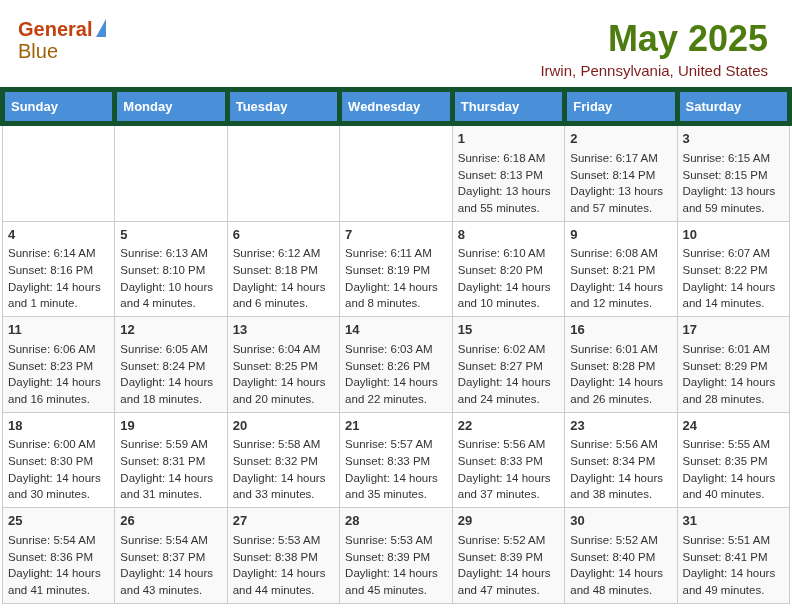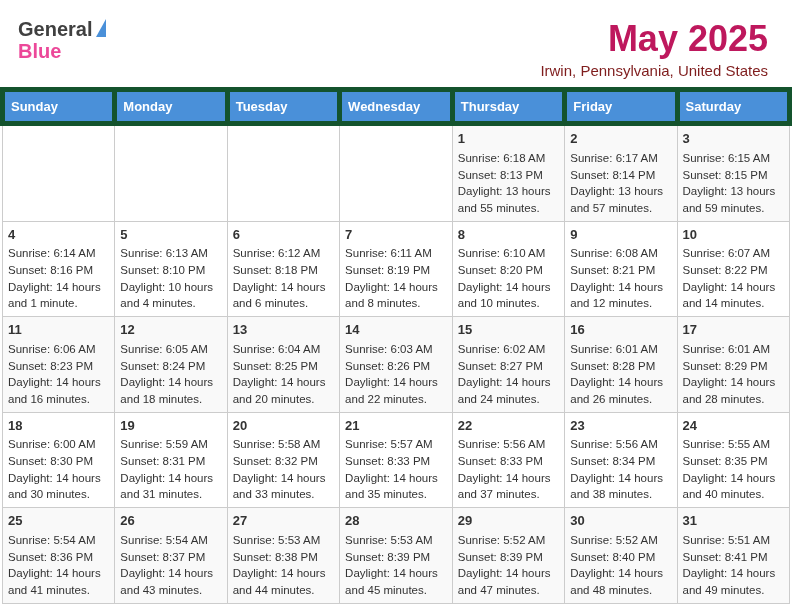--- a/index.html
+++ b/index.html
@@ -18,47 +18,47 @@
     }
     .logo {
       display: flex;
       flex-direction: column;
       align-items: flex-start;
       line-height: 1.1;
     }
     .logo-general {
       font-size: 20px;
       font-weight: bold;
-      color: #404040;
+      color: #c2410c;
       display: flex;
       align-items: center;
       gap: 2px;
     }
     .logo-blue {
       font-size: 20px;
-      font-weight: bold;
-      color: #ec4899;
+      font-weight: normal;
+      color: #a16207;
     }
     .logo-triangle {
       width: 0;
       height: 0;
       border-left: 10px solid transparent;
       border-right: 0px solid transparent;
       border-bottom: 18px solid #4a90d9;
       display: inline-block;
       margin-left: 4px;
       margin-bottom: 2px;
     }
     .title-area {
       text-align: right;
     }
     .main-title {
       font-size: 36px;
       font-weight: bold;
-      color: #be185d;
+      color: #4d7c0f;
     }
     .subtitle {
       font-size: 15px;
       color: #7f1d1d;
       margin-top: 2px;
     }
     .calendar {
       width: 100%;
       border-collapse: collapse;
       margin: 0;

